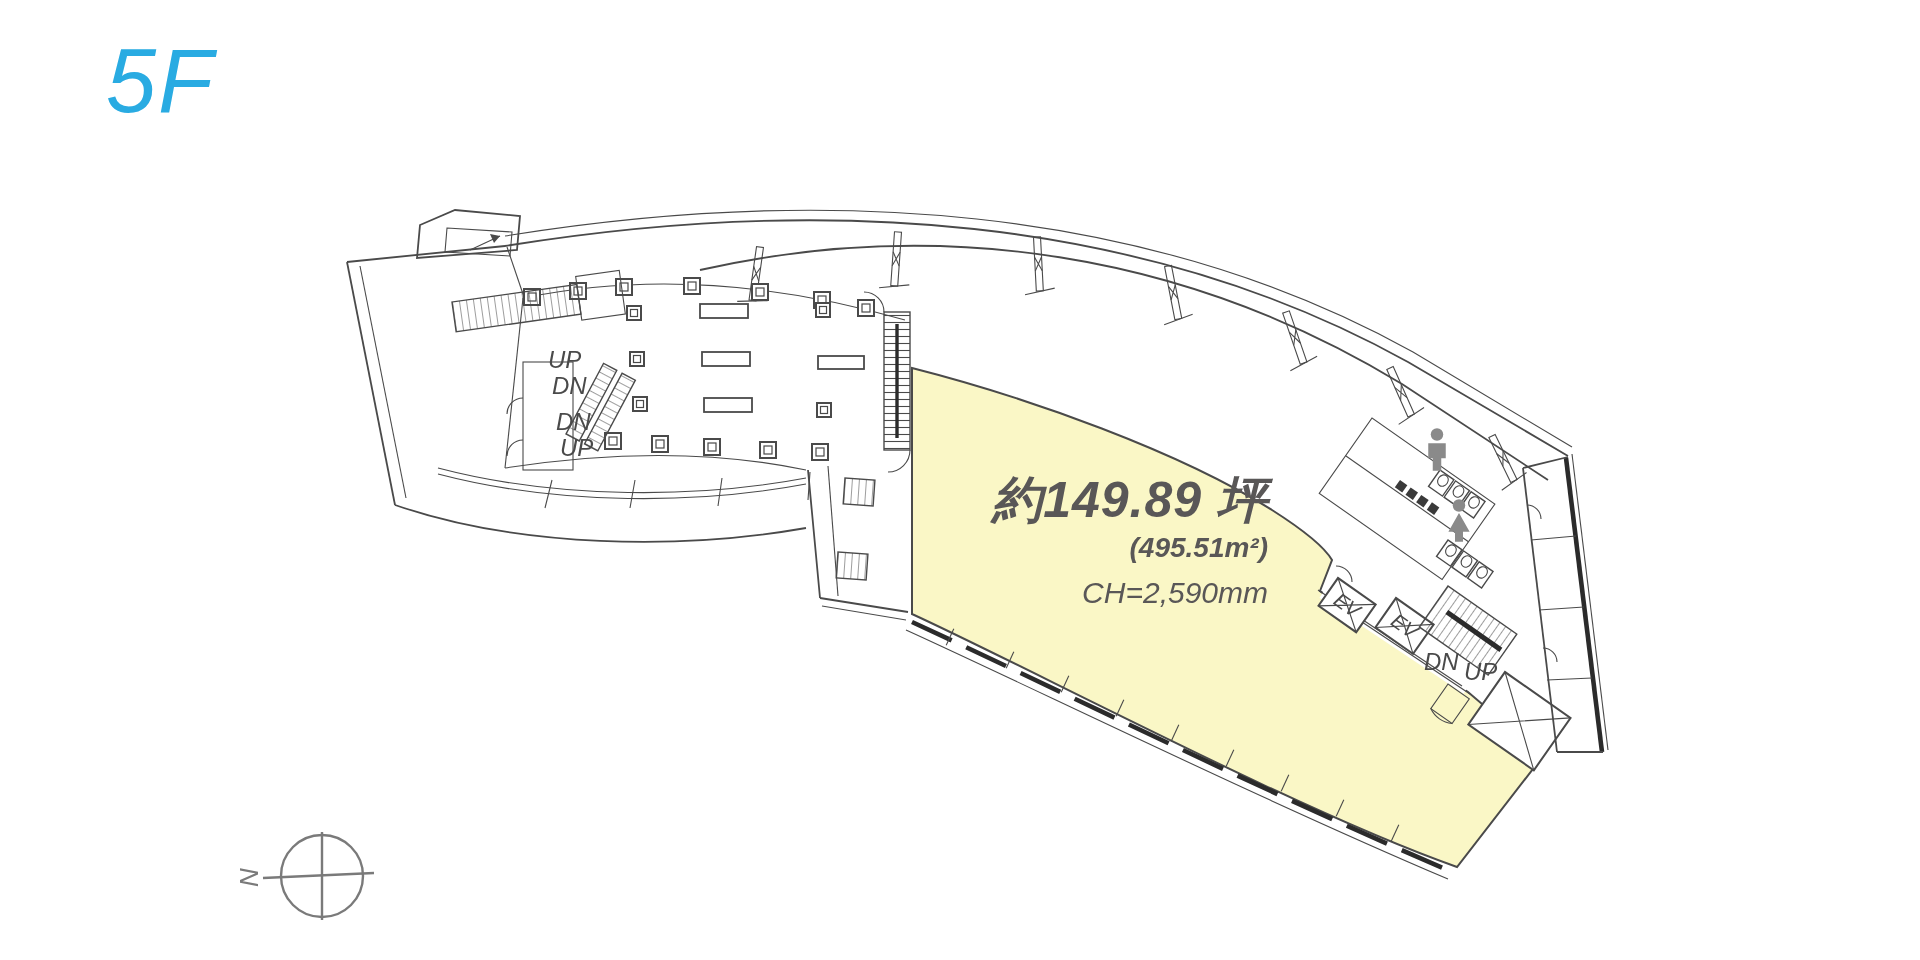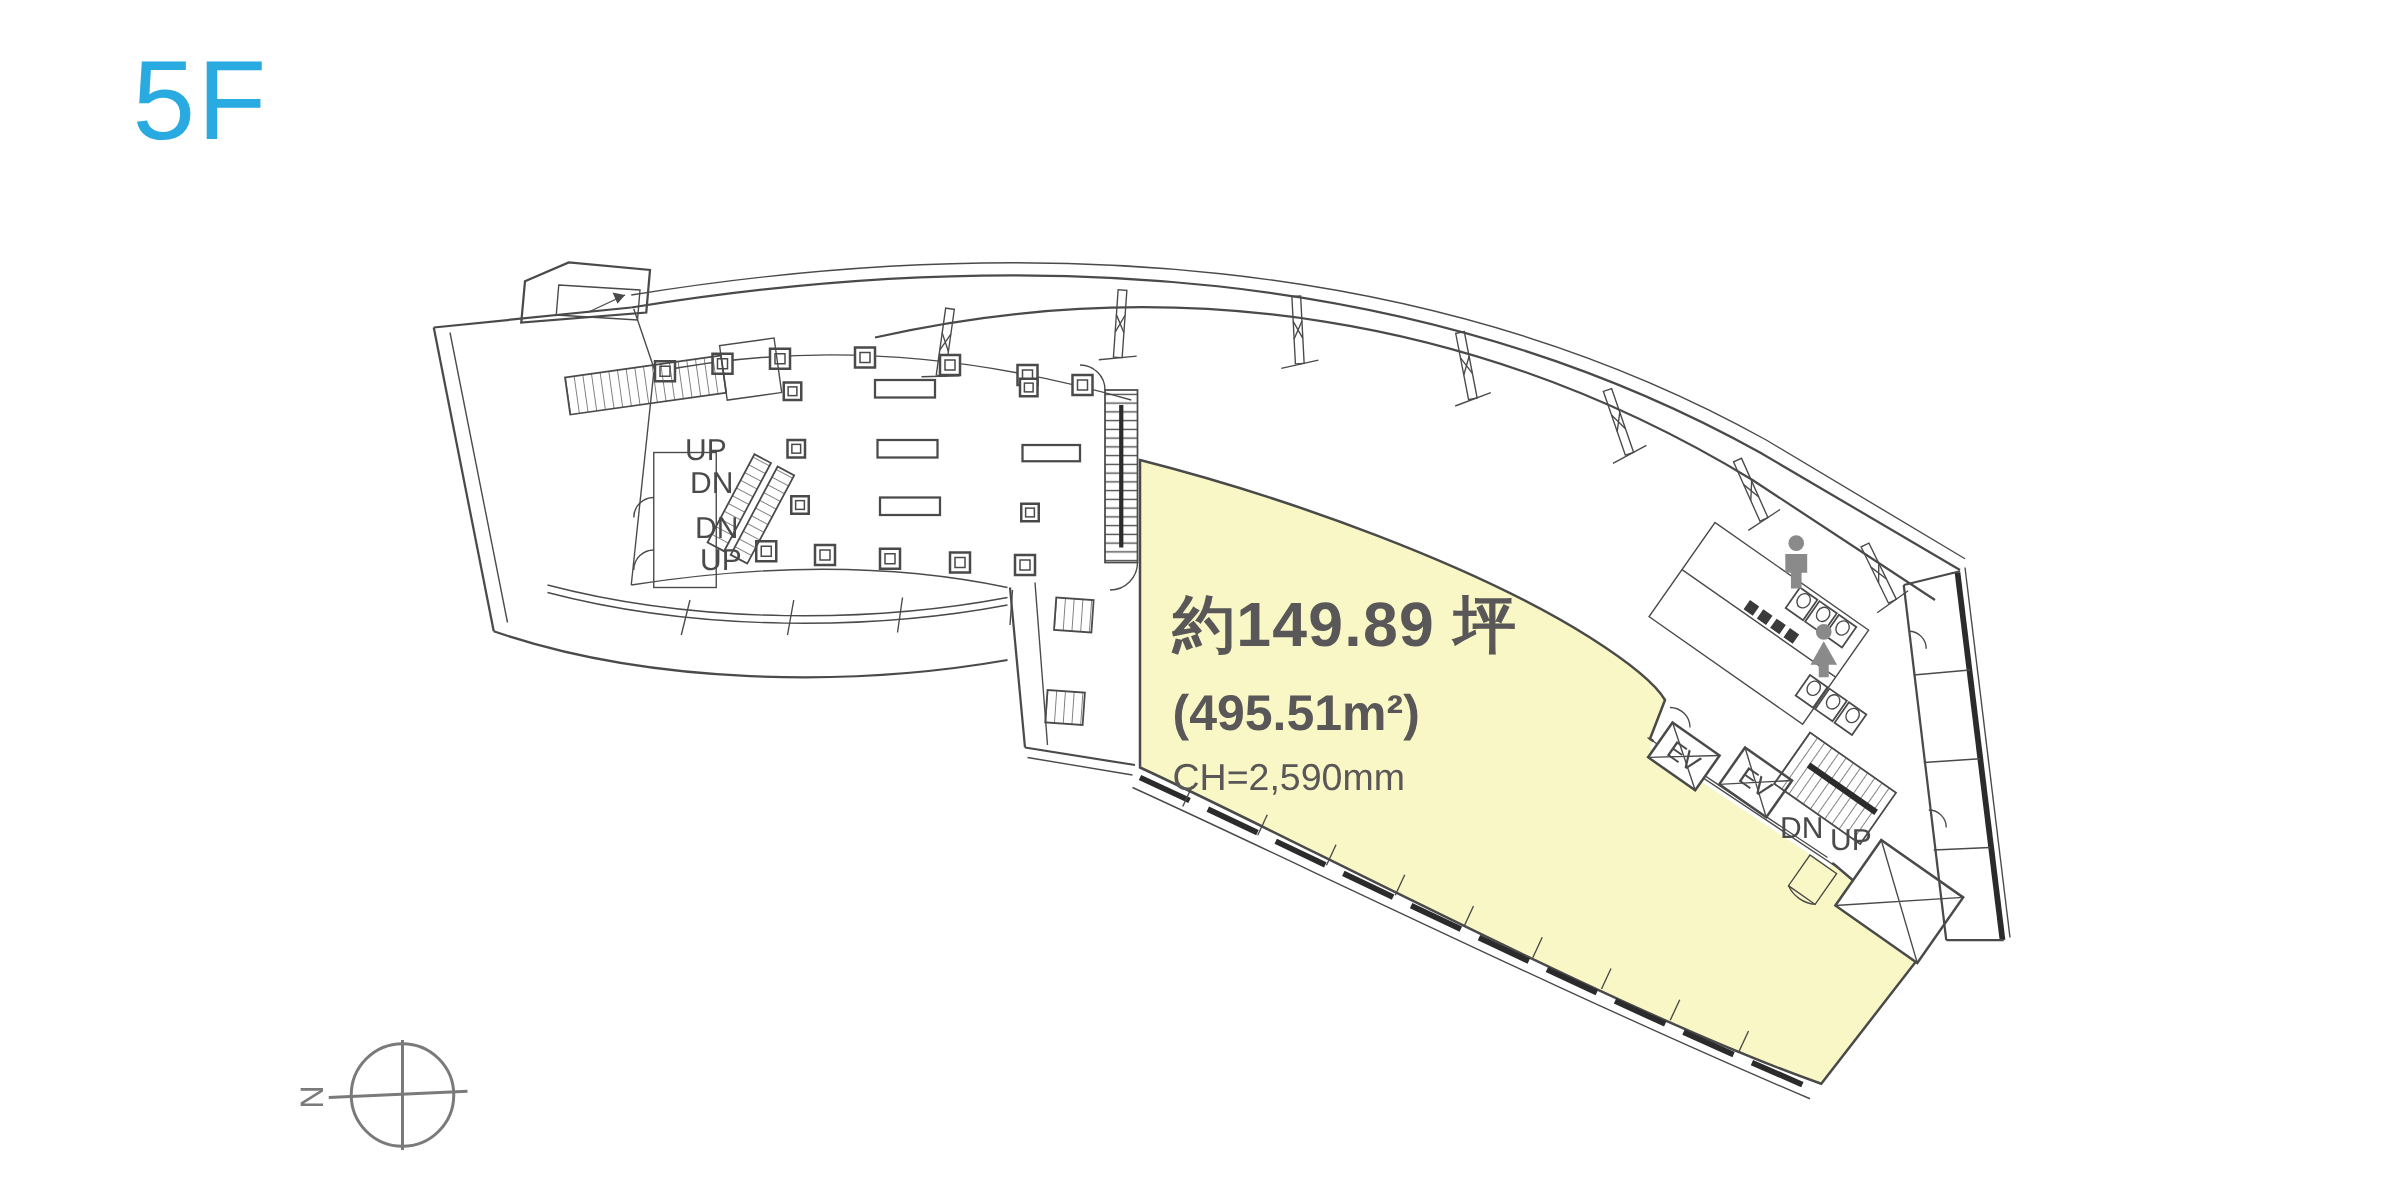--- a/index.html
+++ b/index.html
@@ -8,31 +8,32 @@
     --line:#4a4a4a;
     --dark:#2b2b2b;
     --labeltext:#595757;
     --icon:#8a8a8a;
     --compass:#7a7a7a;
   }
   html,body{margin:0;padding:0;background:#fff;}
   .screen{
     position:relative;width:1920px;height:960px;background:#fff;overflow:hidden;
     font-family:"Liberation Sans","DejaVu Sans",sans-serif;
+    font-style:italic;
   }
   .floor-label{
     position:absolute;left:106px;top:36px;font-size:90px;font-weight:500;
     color:var(--accent);letter-spacing:2px;line-height:1;
   }
   .area-label{
-    position:absolute;left:938px;top:472px;width:330px;text-align:left;
+    position:absolute;left:938px;top:472px;width:330px;text-align:right;
     color:var(--labeltext);line-height:1.15;
   }
   .area-label .tsubo{font-size:50px;font-weight:700;letter-spacing:1px;}
-  .area-label .sqm{font-size:40px;font-weight:600;margin-top:18px;}
+  .area-label .sqm{font-size:28px;font-weight:600;margin-top:2px;}
   .area-label .ch{font-size:30px;font-weight:400;margin-top:12px;}
   svg{position:absolute;left:0;top:0;}
   .w{fill:#fff;stroke:var(--line);stroke-width:2;}
   .ln{fill:none;stroke:var(--line);stroke-width:1.8;}
   .lt{fill:none;stroke:var(--line);stroke-width:1.1;}
   .dk{fill:none;stroke:var(--dark);stroke-width:4.6;}
   .yellow{fill:var(--area);stroke:var(--line);stroke-width:2;}
   .colsq{fill:#fff;stroke:var(--line);stroke-width:2;}
   .colsq-in{fill:#fff;stroke:var(--line);stroke-width:1.2;}
   .bar{fill:#fff;stroke:var(--line);stroke-width:1.8;}

